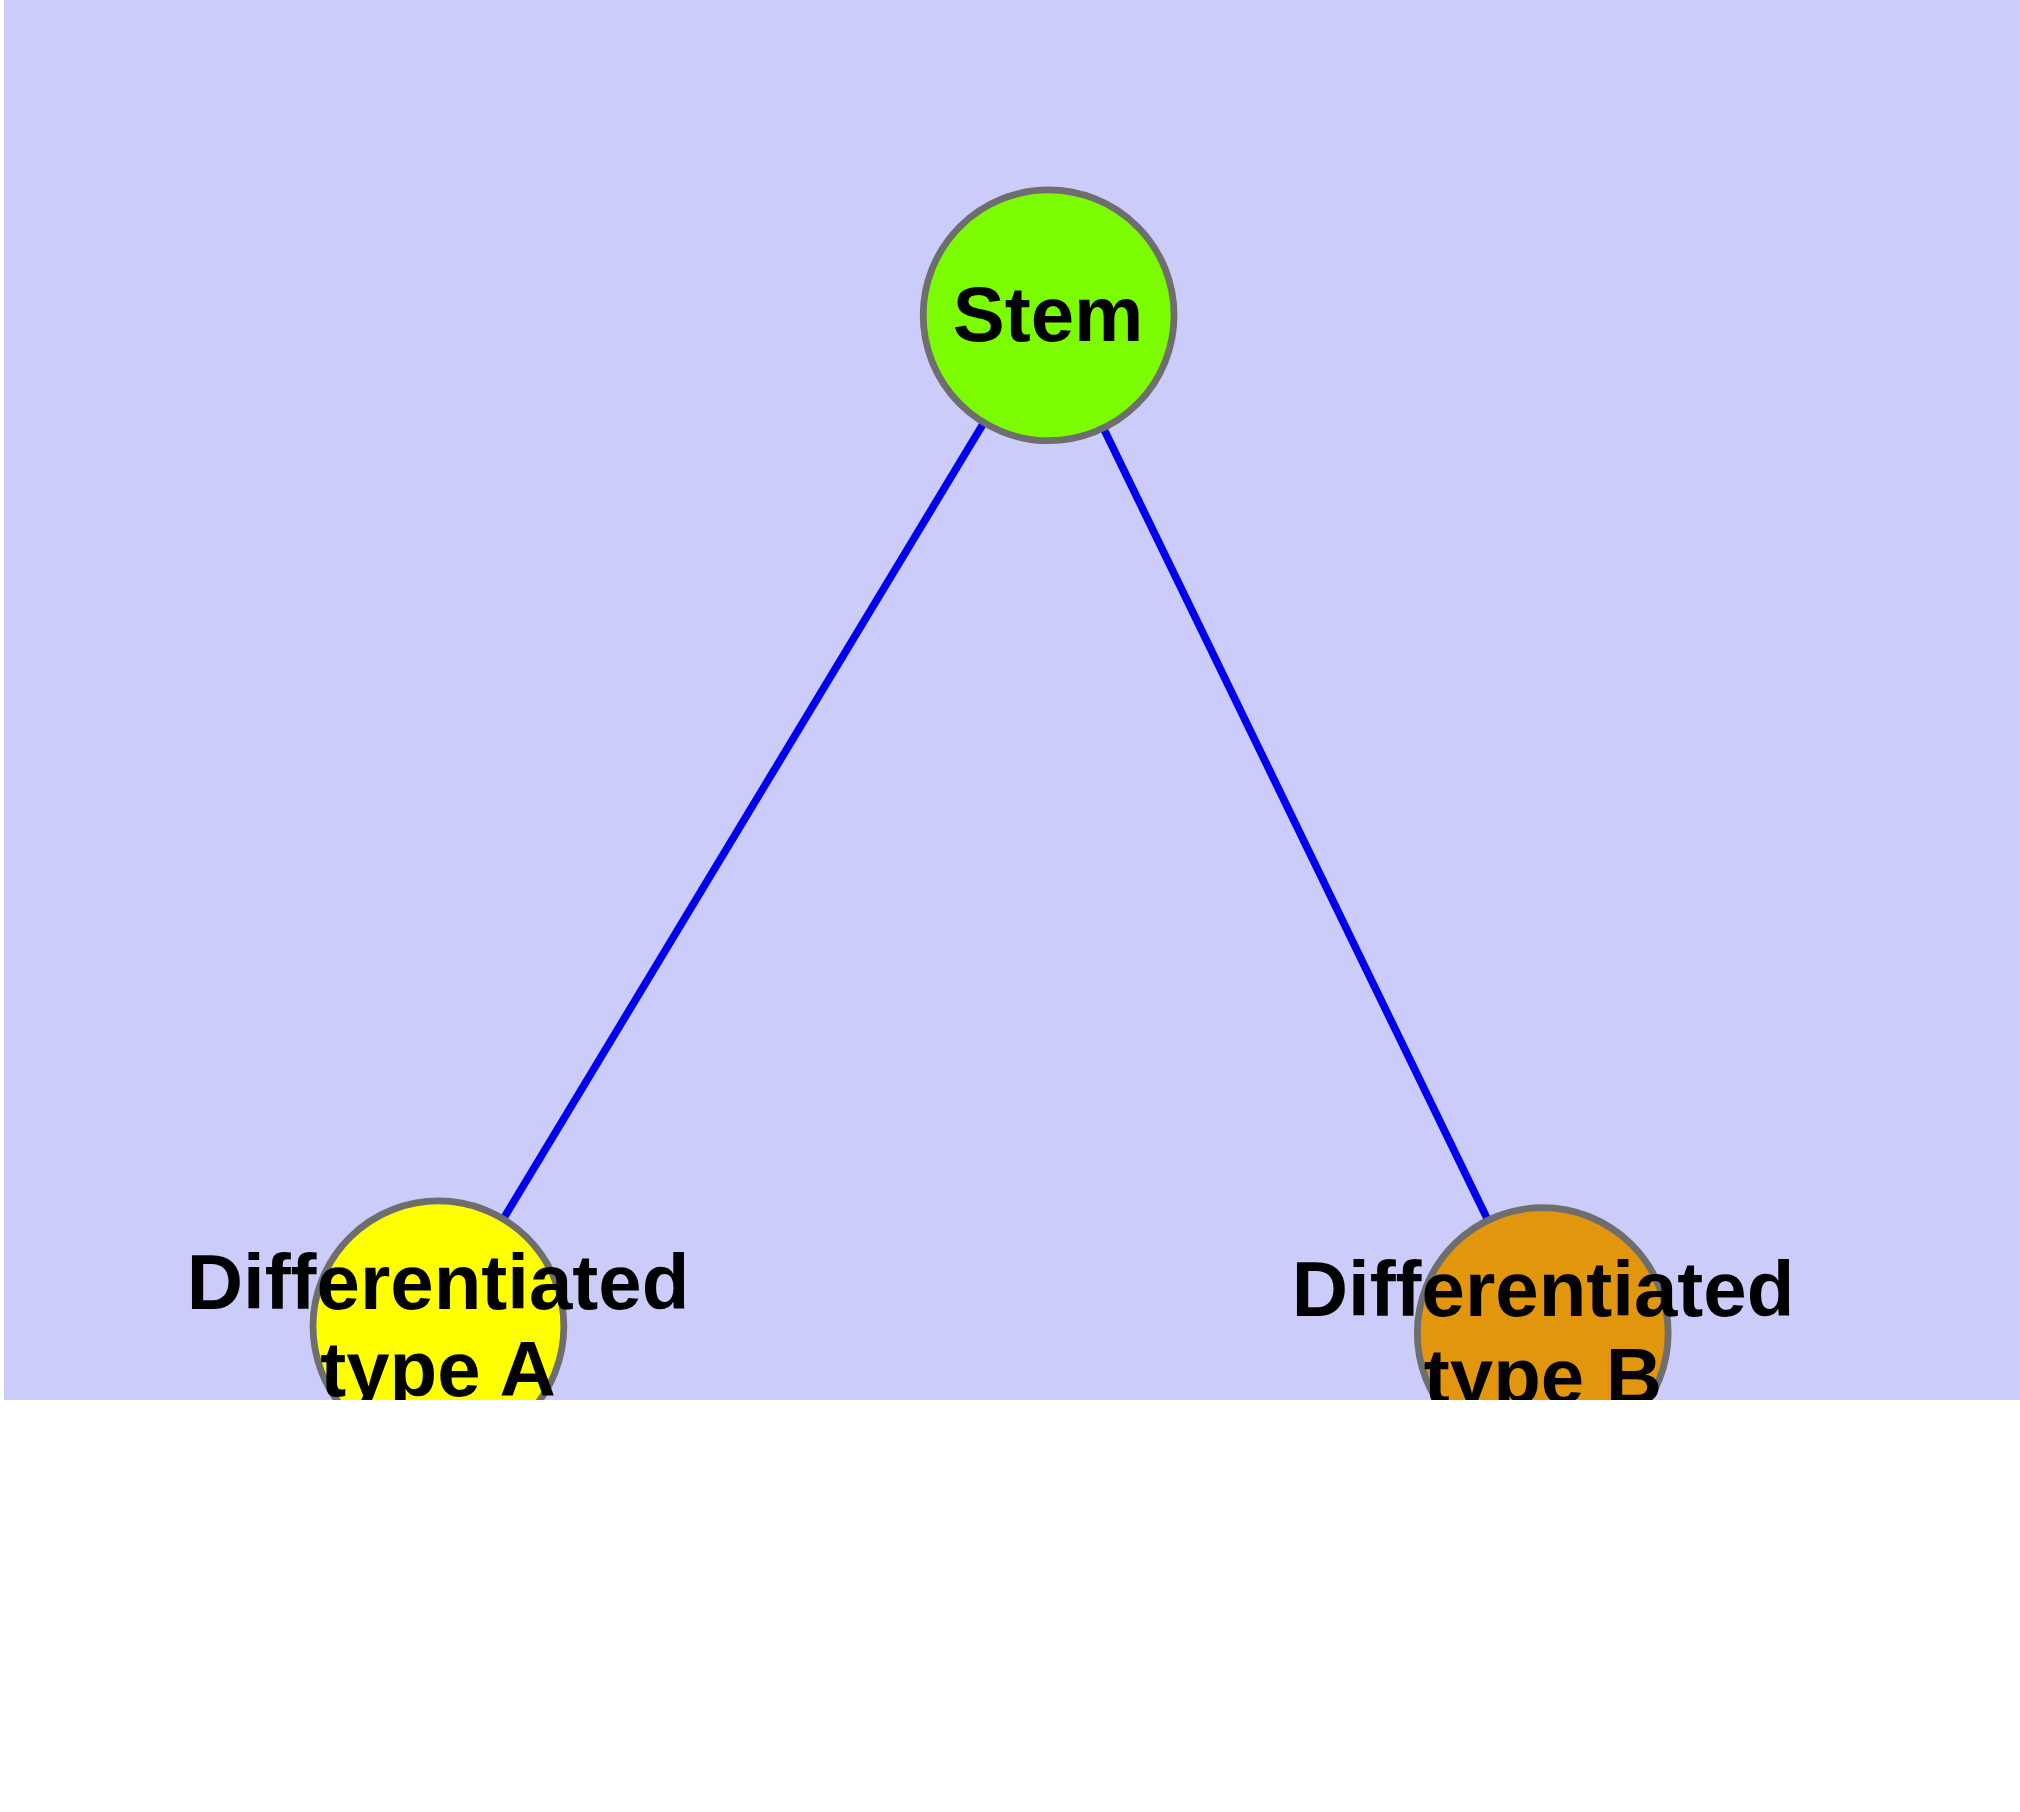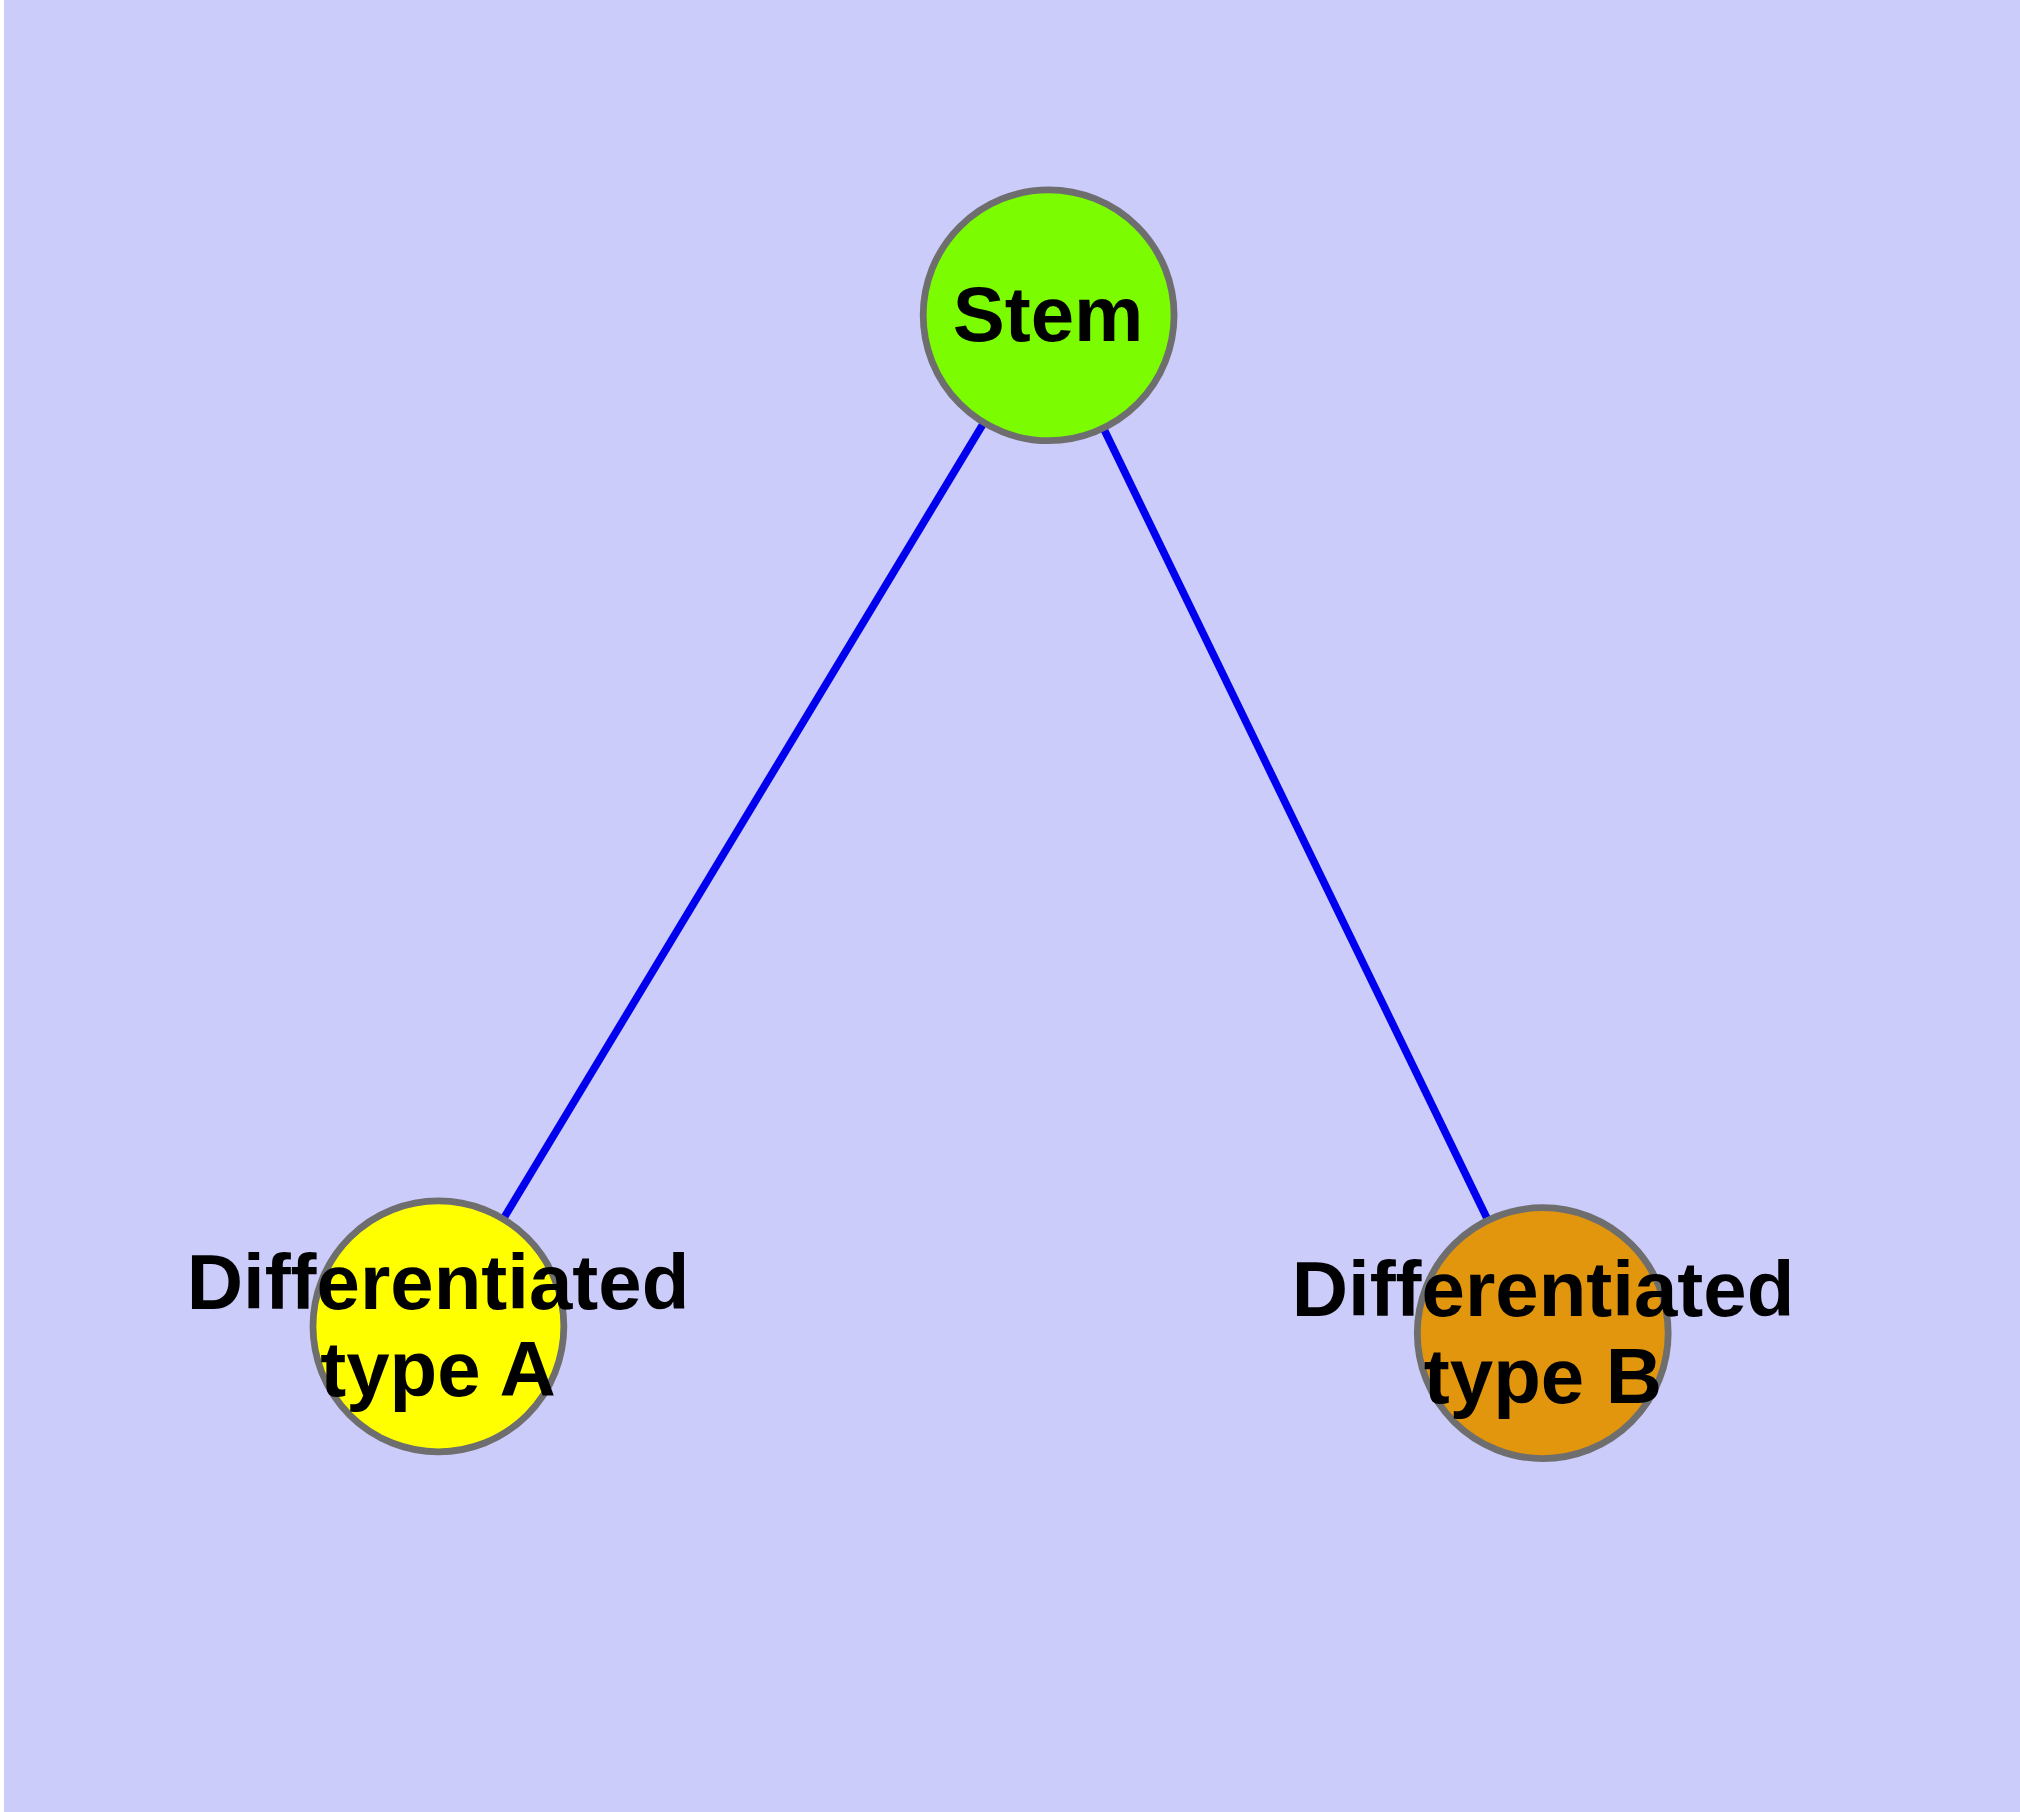--- a/index.html
+++ b/index.html
@@ -3,21 +3,21 @@
 <meta charset="utf-8">
 <style>
   html, body {
     margin: 0;
     padding: 0;
     background: #ffffff;
   }
   #canvas {
     position: relative;
     width: 2021px;
-    height: 1812px;
+    height: 1400px;
     background: #ffffff;
     overflow: hidden;
     font-family: "Liberation Sans", sans-serif;
   }
   #plot-background {
     position: absolute;
     left: 4.2px;
     top: 0px;
     width: 2016px;
     height: 1812px;

